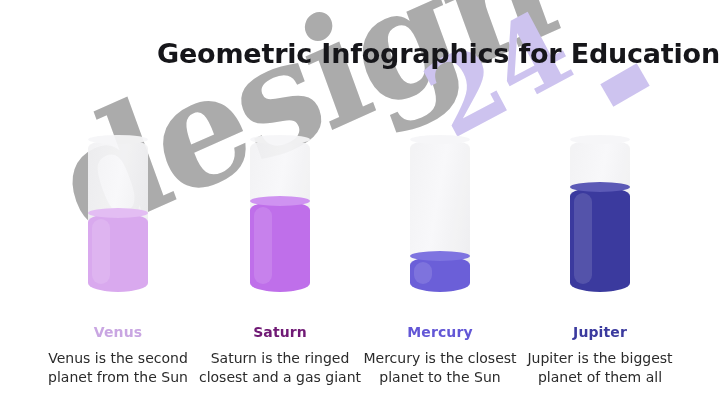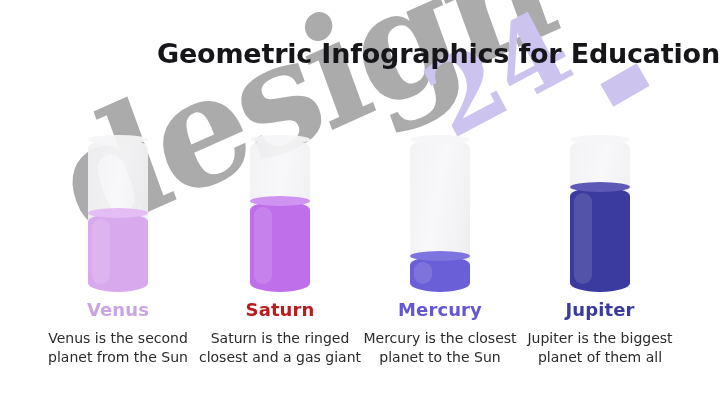--- a/index.html
+++ b/index.html
@@ -115,22 +115,22 @@
   .fill-sheen{
     position:absolute;
     left:4px; top:6px;
     width:18px; bottom:8px;
     border-radius:9px;
     background:rgba(255,255,255,.13);
   }
 
   
   .p-name{
-    margin-top:7px;
-    font-size:18px;
+    margin-top:32px;
+    font-size:14px;
     font-weight:700;
     font-family:"DejaVu Sans", sans-serif;
     letter-spacing:.1px;
   }
   .p-desc{
     margin-top:9px;
     font-size:14px;
     line-height:1.36;
     color:#2b2b2b;
     font-family:"DejaVu Sans", sans-serif;
@@ -169,21 +169,21 @@
     <div class="col c1">
       <div class="cyl">
         <div class="tube" style="background: linear-gradient(100deg, rgb(242, 242, 244) 0%, rgb(248, 248, 250) 45%, rgb(236, 236, 238) 100%);">
           <div class="tube-cap"></div>
         </div>
         <div class="fill" style="height: 91px; background: rgb(191, 111, 234);">
           <div class="fill-top" style="background: rgb(207, 147, 241);"></div>
           <div class="fill-sheen"></div>
         </div>
       </div>
-      <div class="p-name" style="color: #b91c1c;">Saturn</div>
+      <div class="p-name" style="color: #701a75;">Saturn</div>
       <div class="p-desc">Saturn is the ringed closest and a gas giant</div>
     </div>
 
     <div class="col c3">
       <div class="cyl">
         <div class="tube" style="background: linear-gradient(100deg, rgb(242, 242, 244) 0%, rgb(248, 248, 250) 45%, rgb(236, 236, 238) 100%);">
           <div class="tube-cap"></div>
         </div>
         <div class="fill" style="height: 105px; background: rgb(59, 58, 158);">
           <div class="fill-top" style="background: rgb(92, 90, 182);"></div>

